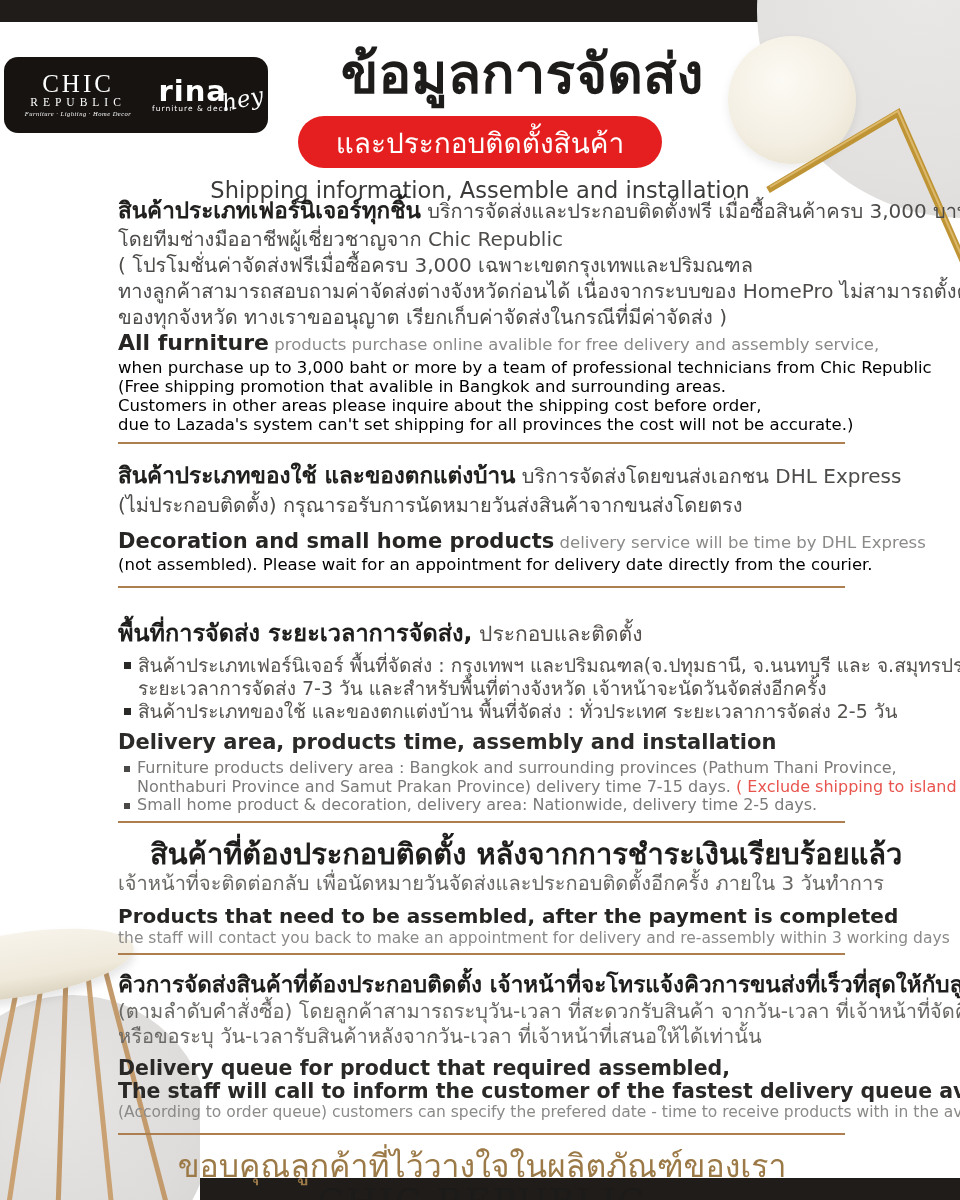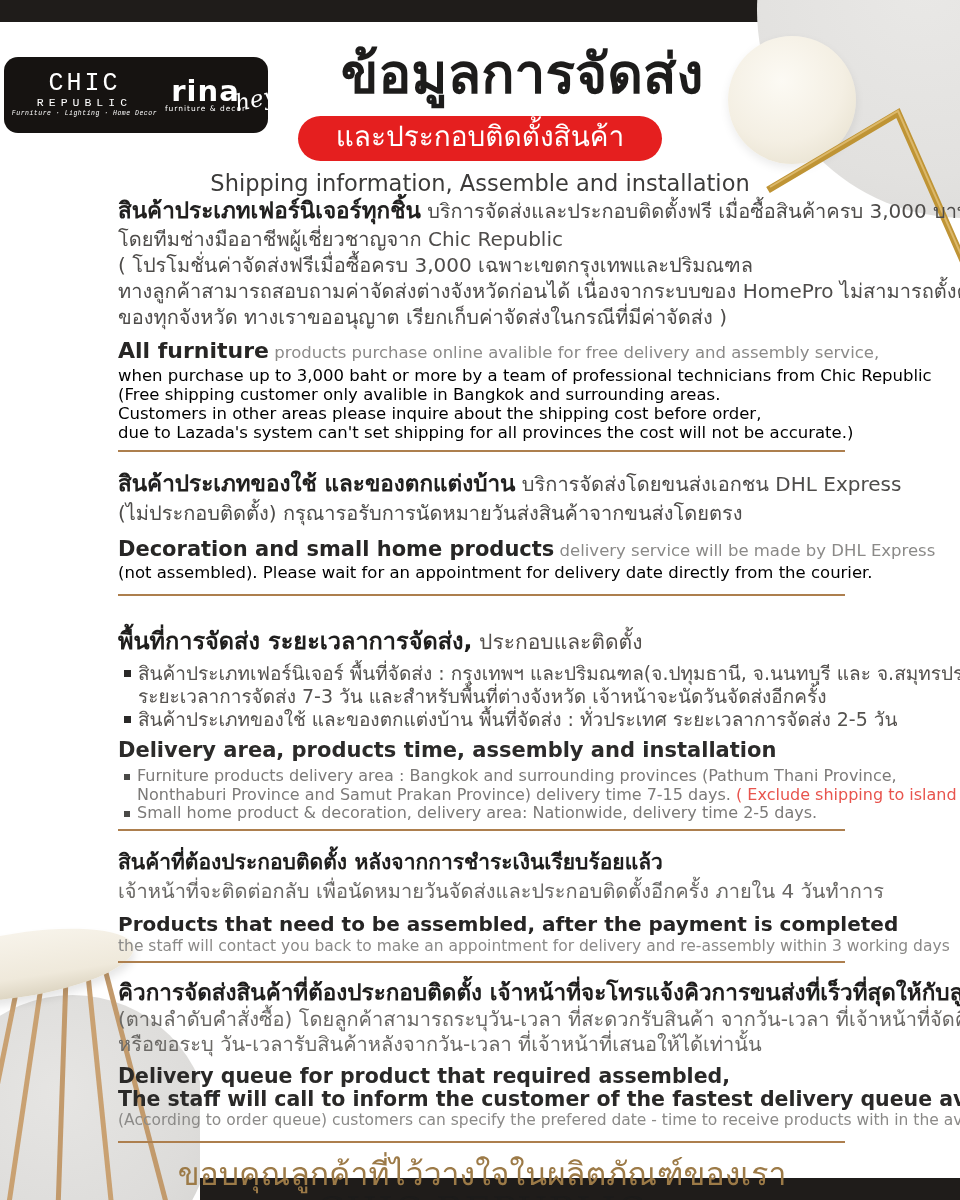--- a/index.html
+++ b/index.html
@@ -23,44 +23,44 @@
   .decor-bl { position:absolute; left:0; bottom:0; width:200px; height:275px; z-index:2; overflow:hidden; background:#ffffff; pointer-events:none; }
   .decor-bl .blob { position:absolute; left:-65px; top:70px; width:275px; height:275px; border-radius:50%;
       background:radial-gradient(circle at 45% 35%, #e6e5e3 0%, #dddcda 60%, #d2d1cf 100%); }
   .decor-bl svg { position:absolute; left:0; top:0; }
   .decor-bl .seat { position:absolute; left:-95px; top:8px; width:230px; height:64px; border-radius:50%;
       background:linear-gradient(180deg,#f7f3ea 0%, #efe9db 70%, #ddd5c2 100%); transform:rotate(-9deg); box-shadow:0 6px 8px rgba(0,0,0,0.10); }
 
   
   .logo-box { position:absolute; left:4px; top:57px; width:264px; height:76px; background:#161311; border-radius:14px;
       display:flex; align-items:center; justify-content:space-evenly; z-index:3; }
-  .chic-logo { text-align:center; color:#ffffff; font-family:Liberation Mono, monospace; }
+  .chic-logo { text-align:center; color:#ffffff; font-family:Liberation Serif, serif; }
   .chic-logo .chic { font-size:25px; letter-spacing:3px; line-height:24px; }
   .chic-logo .republic { font-size:11.5px; letter-spacing:5px; line-height:13px; }
   .chic-logo .tagline { font-size:6.5px; font-style:italic; letter-spacing:0.5px; line-height:9px; }
   .rina-logo { position:relative; color:#ffffff; text-align:center; padding-right:14px; }
   .rina-logo .rina { font-size:29px; font-weight:bold; letter-spacing:1px; line-height:26px; }
   .rina-logo .fnd { font-size:7.5px; letter-spacing:1px; line-height:9px; }
   .rina-logo .hey { position:absolute; right:-16px; top:8px; font-family:"DejaVu Serif", serif; font-style:italic; font-size:23px; transform:rotate(-12deg); }
 
   .title-block { position:absolute; left:150px; top:34px; width:660px; text-align:center; z-index:3; }
   .main-title { position:relative; left:42px; font-size:55px; font-weight:bold; color:#1d1c1b; letter-spacing:0px; line-height:80px; }
   .badge { display:inline-block; margin-top:2px; background:#e51f1f; color:#ffffff; font-size:28px; line-height:32px;
-      padding:5px 38px 8px 38px; border-radius:26px; }
+      padding:12px 38px 8px 38px; border-radius:26px; }
   .subtitle { margin-top:9px; font-size:22.5px; color:#3c3b3a; line-height:26px; }
 
   
   .content { position:absolute; left:118px; top:195px; width:728px; z-index:3; }
   .nw { white-space:nowrap; }
   .sep { border:0; border-top:2px solid #ad7f4e; height:0; width:727px; }
 
   .th-headline { font-size:20px; color:#4e4c4a; line-height:30px; }
   .th-headline .b { font-size:22.5px; font-weight:bold; color:#21201f; }
   .th-line { font-size:20px; color:#4e4c4a; line-height:26px; }
-  .en-lead { font-size:16.5px; color:#8b8a88; line-height:26px; margin-top:8px; }
+  .en-lead { font-size:16.5px; color:#8b8a88; line-height:26px; margin-top:0; }
   .en-lead .b { font-size:22px; font-weight:bold; color:#272625; }
   .en-line { font-size:16.5px; color:#000000; line-height:19px; }
 
   .s2 { padding-top:16px; }
   .s2 .th-headline { line-height:30px; }
   .s2 .th-line { line-height:28px; }
   .s2 .en-lead { margin-top:10px; line-height:24px; }
   .s2 .en-lead .b { font-size:21px;margin-top:48px; }
 
   .s3 { padding-top:29px; }
@@ -72,21 +72,21 @@
   .bullet-sq.en { background:#4a4947; width:6px; height:6px; margin-top:7px; }
   .bullet-text { font-size:19px; color:#55524f; line-height:23px; }
   .bullet-cont { padding-left:20px; font-size:19px; color:#55524f; line-height:23px; }
   .en-sechead { margin-top:6px; font-size:21px; font-weight:bold; color:#2c2b2a; line-height:26px; }
   .en-bullet-text { font-size:16px; color:#7c7a78; line-height:18.5px;text-align:right; }
   .en-bullet-cont { padding-left:19px; font-size:16px; color:#7c7a78; line-height:18.5px; }
   .red-note { color:#e8544d; }
   .s3 .sep-wrap { margin-top:6px; }
 
   .s4 { padding-top:16px; }
-  .s4-thhead { font-size:21px; font-weight:bold; color:#1f1e1d; line-height:30px; }
+  .s4-thhead { font-size:29px; font-weight:bold; color:#1f1e1d; line-height:30px;margin-left:32px; }
   .s4-thbody { font-size:20px; color:#6b6966; line-height:28px; }
   .s4-enhead { margin-top:6px; font-size:20px; font-weight:bold; color:#262524; line-height:26px; }
   .s4-enbody { font-size:15.5px; color:#8b8a88; line-height:18px; }
   .s4 .sep-wrap { margin-top:6px; }
 
   .s5 { padding-top:14px; }
   .s5-thhead { font-size:22.5px; font-weight:bold; color:#1f1e1d; line-height:30px; }
   .s5-thbody { font-size:20px; color:#6b6966; line-height:25px; }
   .s5-enbold { font-size:20.5px; font-weight:bold; color:#2a2928; line-height:23px; }
   .s5-ensmall { font-size:15.5px; color:#8b8a88; line-height:18px; }
@@ -154,37 +154,37 @@
       </div>
       <div class="th-line nw">โดยทีมช่างมืออาชีพผู้เชี่ยวชาญจาก Chic Republic</div>
       <div class="th-line nw">( โปรโมชั่นค่าจัดส่งฟรีเมื่อซื้อครบ 3,000 เฉพาะเขตกรุงเทพและปริมณฑล</div>
       <div class="th-line nw">ทางลูกค้าสามารถสอบถามค่าจัดส่งต่างจังหวัดก่อนได้ เนื่องจากระบบของ HomePro ไม่สามารถตั้งค่าจัดส่ง</div>
       <div class="th-line nw">ของทุกจังหวัด ทางเราขออนุญาต เรียกเก็บค่าจัดส่งในกรณีที่มีค่าจัดส่ง )</div>
       <div class="en-lead nw">
         <span class="b">All furniture</span>
         <span>products purchase online avalible for free delivery and assembly service,</span>
       </div>
       <div class="en-line nw">when purchase up to 3,000 baht or more by a team of professional technicians from Chic Republic</div>
-      <div class="en-line nw">(Free shipping customer only avalible in Bangkok and surrounding areas.</div>
+      <div class="en-line nw">(Free shipping promotion that avalible in Bangkok and surrounding areas.</div>
       <div class="en-line nw">Customers in other areas please inquire about the shipping cost before order,</div>
       <div class="en-line nw">due to Lazada's system can't set shipping for all provinces the cost will not be accurate.)</div>
       <div class="sep-wrap" style="margin-top:8px;">
           <div class="sep"></div>
         </div>
     </div>
 
     <div class="s2">
       <div class="th-headline nw">
         <span class="b">สินค้าประเภทของใช้ และของตกแต่งบ้าน</span>
         <span>บริการจัดส่งโดยขนส่งเอกชน DHL Express</span>
       </div>
       <div class="th-line nw">(ไม่ประกอบติดตั้ง) กรุณารอรับการนัดหมายวันส่งสินค้าจากขนส่งโดยตรง</div>
       <div class="en-lead nw">
         <span class="b">Decoration and small home products</span>
-        <span>delivery service will be made by DHL Express</span>
+        <span>delivery service will be time by DHL Express</span>
       </div>
       <div class="en-line nw">(not assembled). Please wait for an appointment for delivery date directly from the courier.</div>
       <div class="sep-wrap" style="margin-top:12px;">
           <div class="sep"></div>
         </div>
     </div>
 
     <div class="s3">
       <div class="s3-head nw">
         <span class="b">พื้นที่การจัดส่ง ระยะเวลาการจัดส่ง,</span>
@@ -216,21 +216,21 @@
           <span class="en-bullet-text nw">Small home product &amp; decoration, delivery area: Nationwide, delivery time 2-5 days.</span>
         </div>
       </div>
       <div class="sep-wrap">
           <div class="sep"></div>
         </div>
     </div>
 
     <div class="s4">
       <div class="s4-thhead nw">สินค้าที่ต้องประกอบติดตั้ง หลังจากการชำระเงินเรียบร้อยแล้ว</div>
-      <div class="s4-thbody nw">เจ้าหน้าที่จะติดต่อกลับ เพื่อนัดหมายวันจัดส่งและประกอบติดตั้งอีกครั้ง ภายใน 4 วันทำการ</div>
+      <div class="s4-thbody nw">เจ้าหน้าที่จะติดต่อกลับ เพื่อนัดหมายวันจัดส่งและประกอบติดตั้งอีกครั้ง ภายใน 3 วันทำการ</div>
       <div class="s4-enhead nw">Products that need to be assembled, after the payment is completed</div>
       <div class="s4-enbody nw">the staff will contact you back to make an appointment for delivery and re-assembly within 3 working days</div>
       <div class="sep-wrap">
           <div class="sep"></div>
         </div>
     </div>
 
     <div class="s5">
       <div class="s5-thhead nw">คิวการจัดส่งสินค้าที่ต้องประกอบติดตั้ง เจ้าหน้าที่จะโทรแจ้งคิวการขนส่งที่เร็วที่สุดให้กับลูกค้า</div>
       <div class="s5-thbody nw">(ตามลำดับคำสั่งซื้อ) โดยลูกค้าสามารถระบุวัน-เวลา ที่สะดวกรับสินค้า จากวัน-เวลา ที่เจ้าหน้าที่จัดคิวให้ได้</div>

